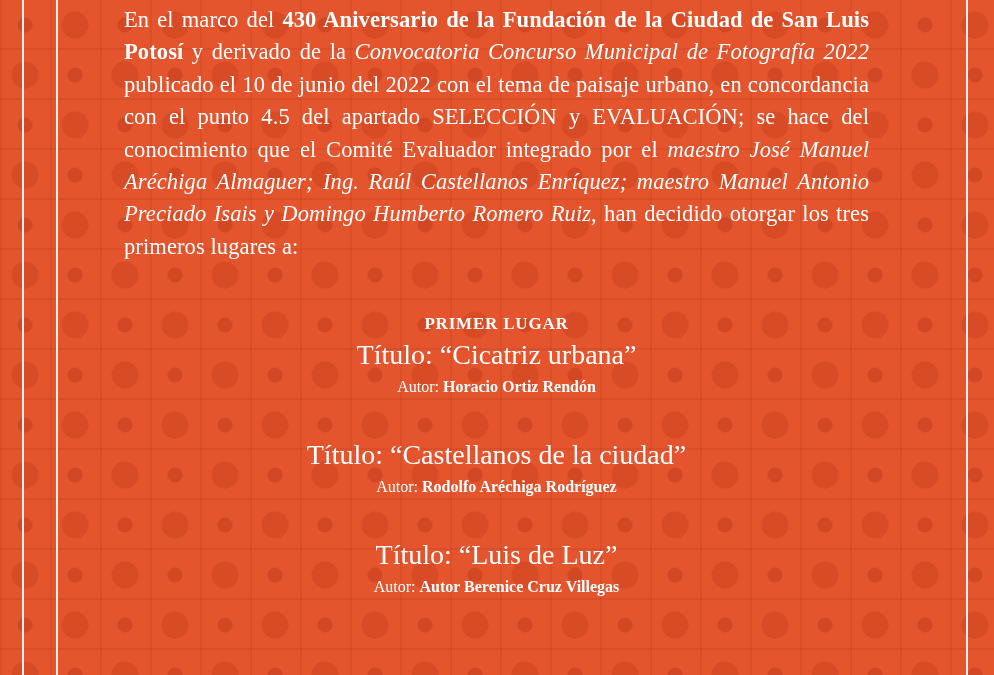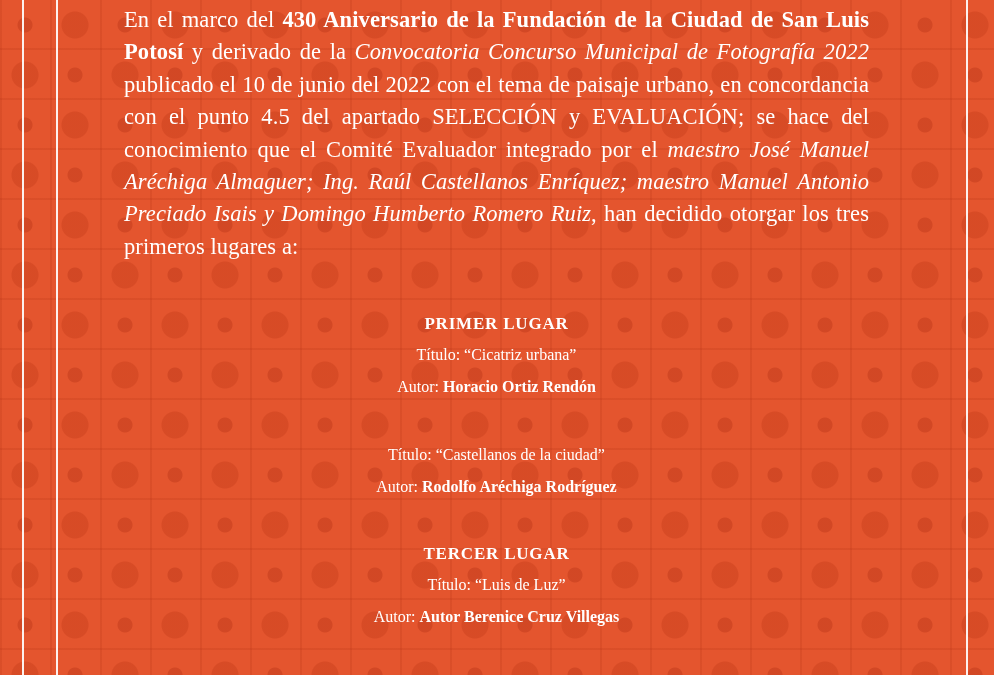--- a/index.html
+++ b/index.html
@@ -81,21 +81,21 @@
     text-align: center;
     margin-bottom: 36px;
   }
   .award-place {
     font-size: 17px;
     font-weight: bold;
     letter-spacing: 0.8px;
     line-height: 30px;
   }
   .award-title {
-    font-size: 16px;
+    font-size: 28px;
     line-height: 32px;
   }
   .award-author {
     font-size: 16px;
     line-height: 32px;
   }
   .award-author .name {
     font-weight: bold;
   }
   .award:last-child {
@@ -135,21 +135,20 @@
       <div class="award">
         <div class="award-title">
           <span>Título: </span><span>“Castellanos de la ciudad”</span>
         </div>
         <div class="award-author">
           <span>Autor: </span><span class="name">Rodolfo Aréchiga Rodríguez</span>
         </div>
       </div>
 
       <div class="award">
-        <div class="award-place">TERCER LUGAR</div>
         <div class="award-title">
           <span>Título: </span><span>“Luis de Luz”</span>
         </div>
         <div class="award-author">
           <span>Autor: </span><span class="name">Autor Berenice Cruz Villegas</span>
         </div>
       </div>
 
     </div>
   </div>

